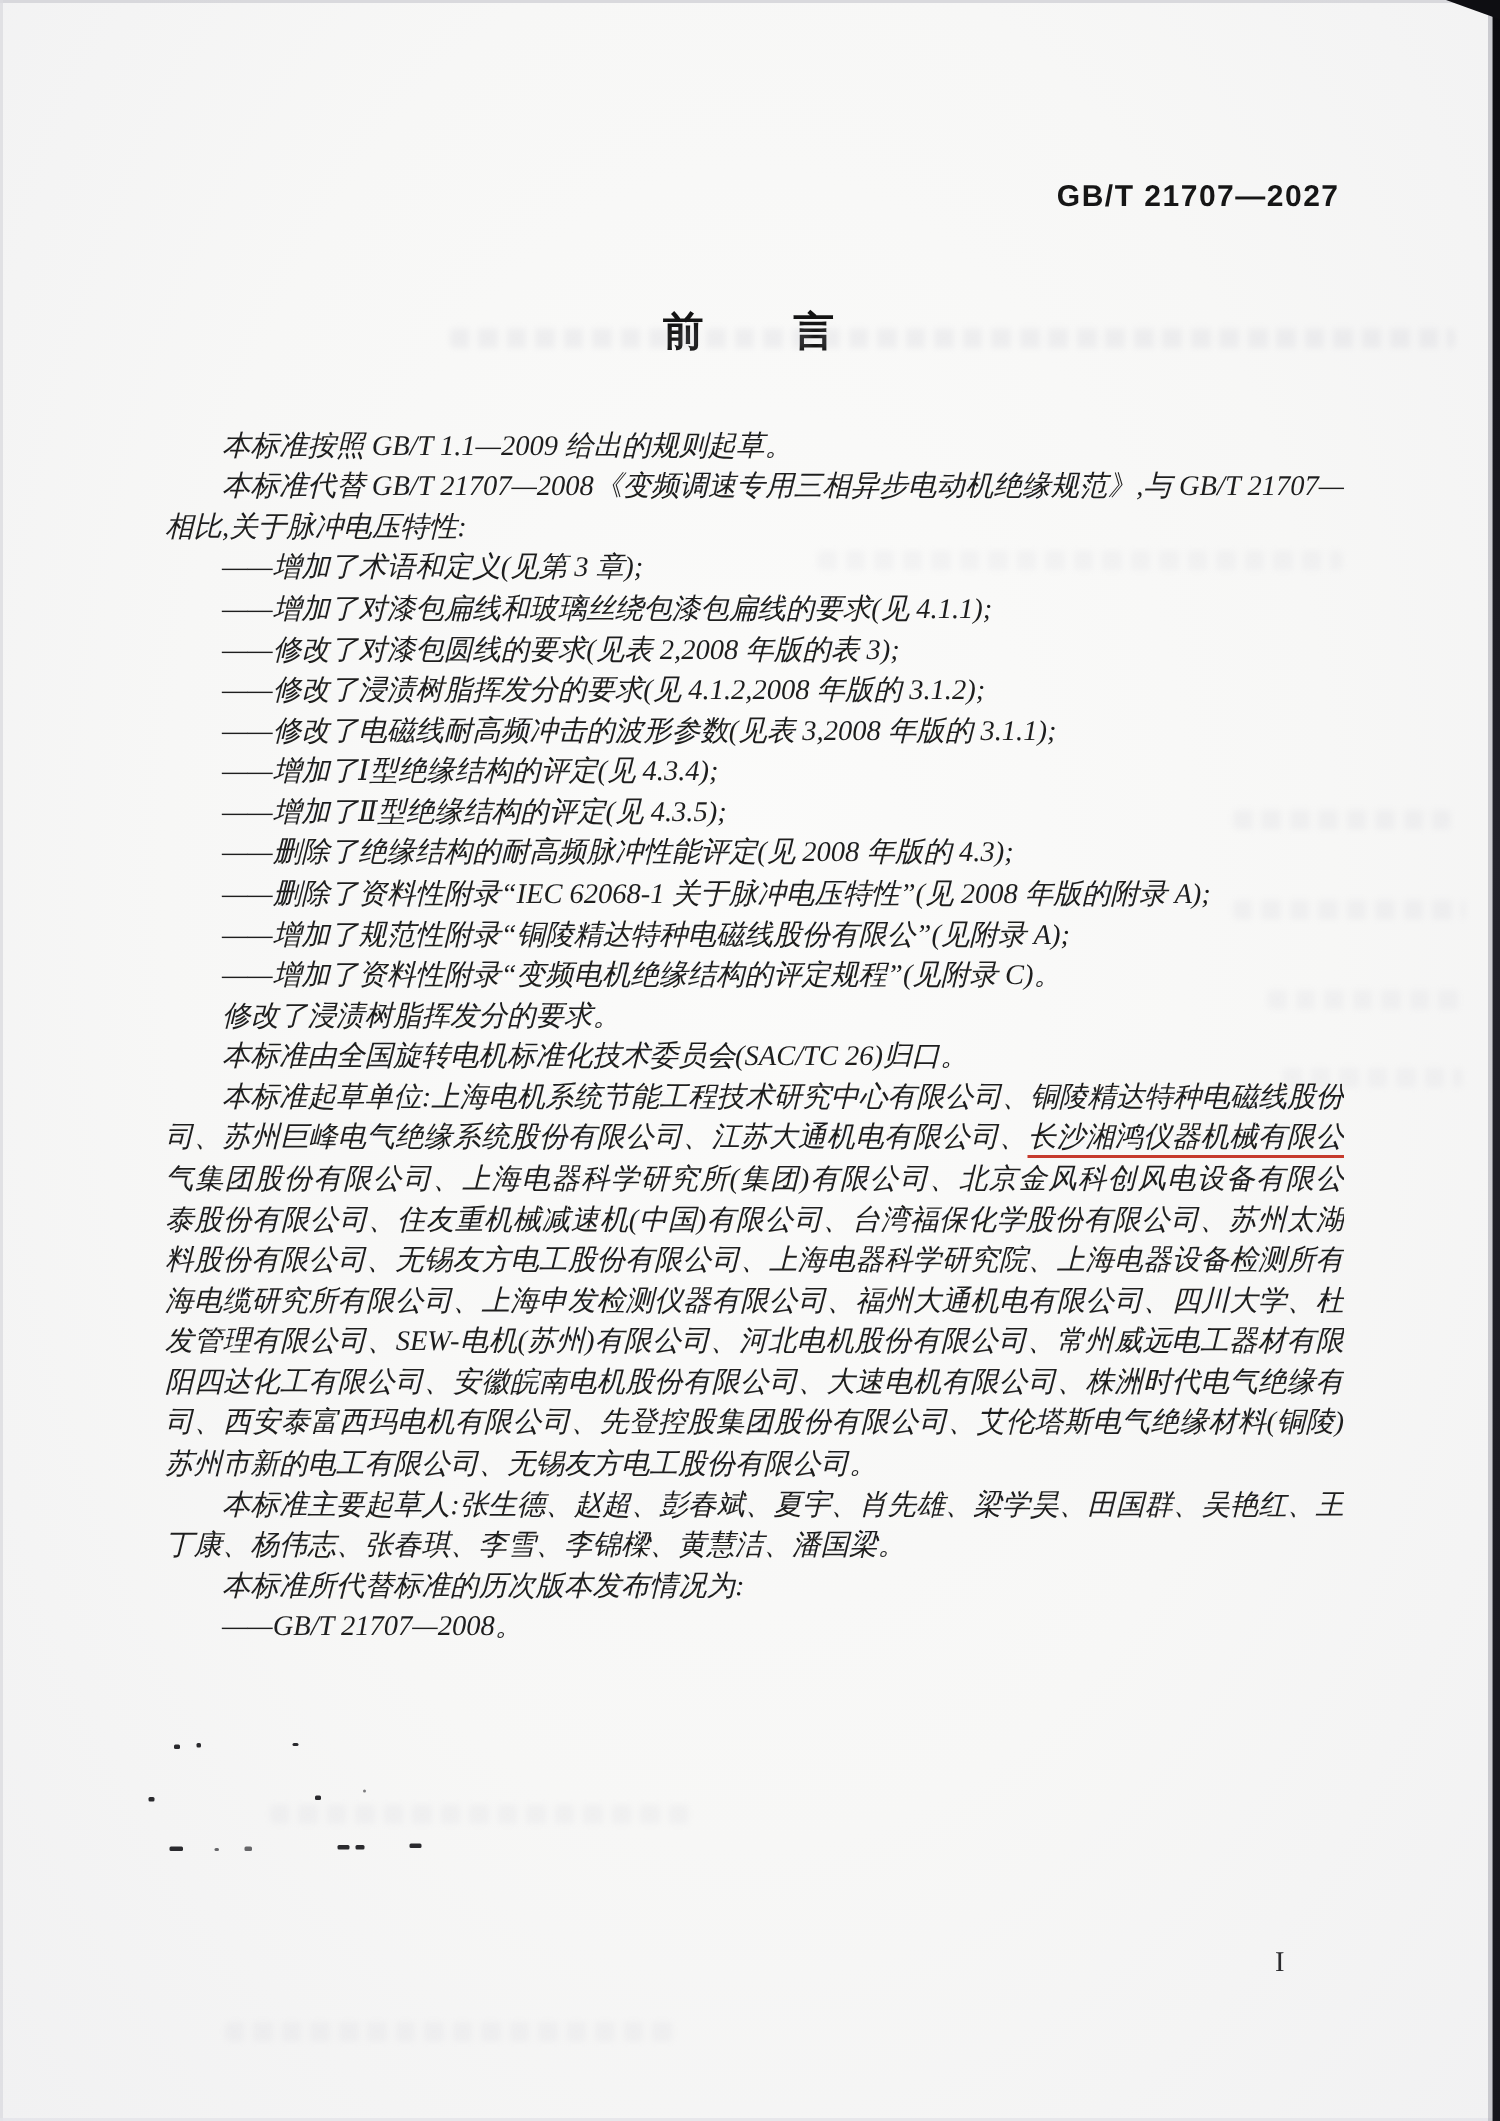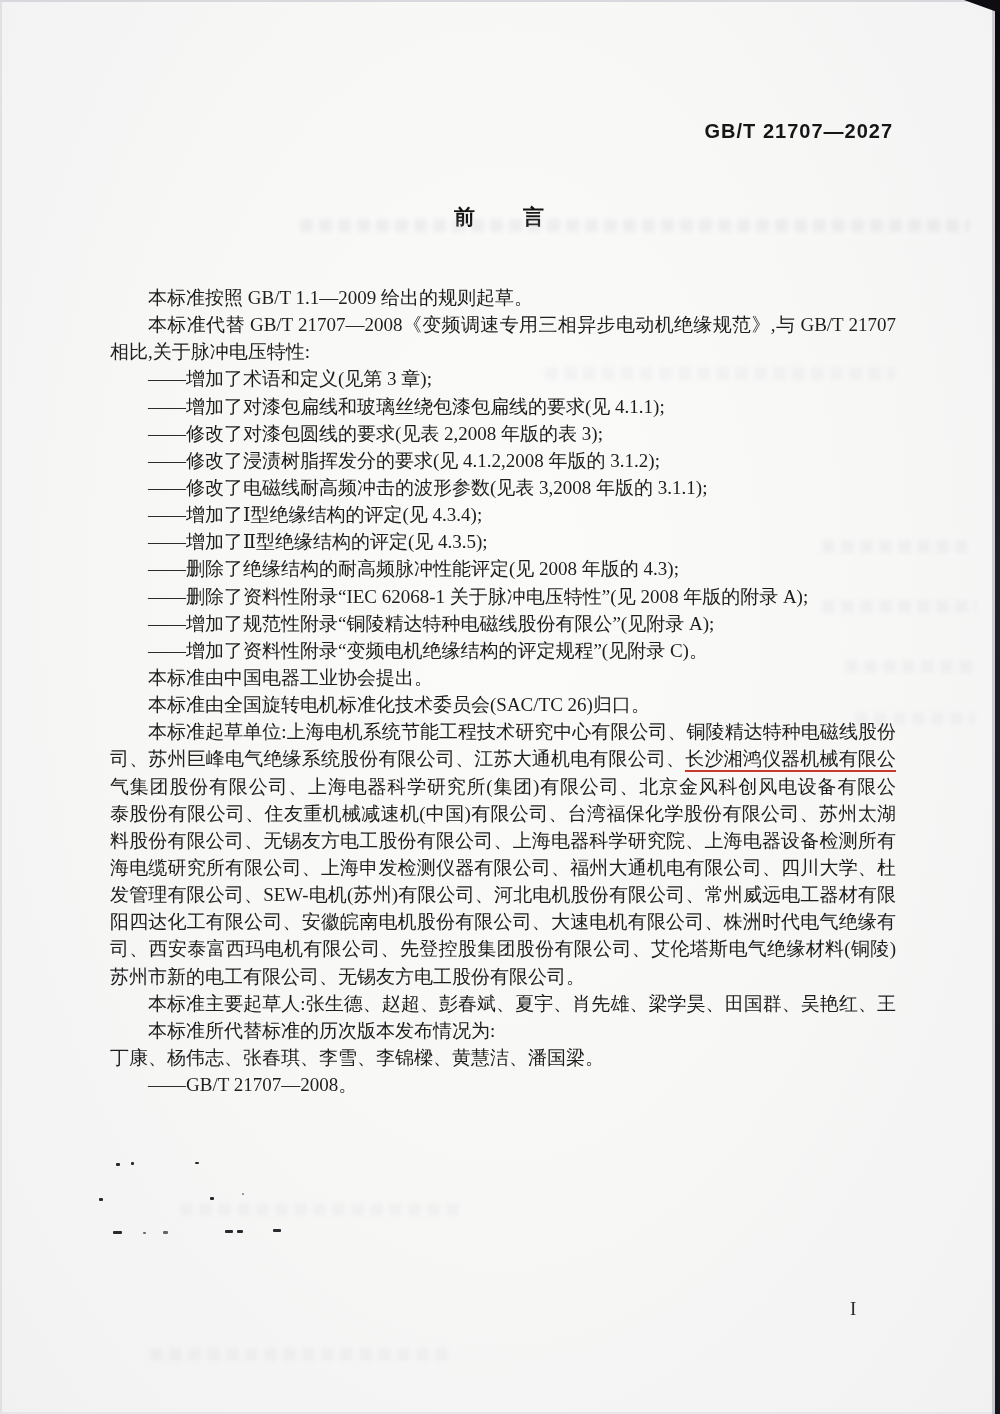--- a/index.html
+++ b/index.html
@@ -24,28 +24,28 @@
     border-top:13px solid #0e0e12;border-left:36px solid transparent;}
   
   .std-code{
     position:absolute;top:120px;right:107px;
     font-family:"Liberation Sans","DejaVu Sans",sans-serif;
     font-weight:bold;font-size:20px;letter-spacing:1px;color:#161616;
   }
   .doc-title{
     position:absolute;top:203px;left:0;width:1000px;text-align:center;
     font-family:"Liberation Sans","DejaVu Sans",sans-serif;
-    font-weight:bold;font-size:21px;color:#141414;letter-spacing:2px;
+    font-weight:bold;font-size:27px;color:#141414;letter-spacing:2px;
   }
   
   .content{
     position:absolute;left:110px;top:284px;width:786px;
     font-size:19px;line-height:27.15px;color:#1e1e1e;
   }
-  .ln{height:27.15px;overflow:hidden;}
+  .ln{height:27.15px;overflow:hidden;font-style:italic;}
   .ind{padding-left:38px;}
   .j{text-align:justify;}
   .j::after{content:"";display:inline-block;width:100%;height:0;}
   .hl{border-bottom:2.5px solid #c63b2d;padding-bottom:1px;}
   .pagenum{
     position:absolute;left:850px;top:1298px;
     font-size:19px;color:#2b2b2e;font-family:"Liberation Serif",serif;
   }
   
   .ghost{
@@ -102,33 +102,33 @@
     <div class="ln ind">——增加了对漆包扁线和玻璃丝绕包漆包扁线的要求(见 4.1.1);</div>
     <div class="ln ind">——修改了对漆包圆线的要求(见表 2,2008 年版的表 3);</div>
     <div class="ln ind">——修改了浸渍树脂挥发分的要求(见 4.1.2,2008 年版的 3.1.2);</div>
     <div class="ln ind">——修改了电磁线耐高频冲击的波形参数(见表 3,2008 年版的 3.1.1);</div>
     <div class="ln ind">——增加了Ⅰ型绝缘结构的评定(见 4.3.4);</div>
     <div class="ln ind">——增加了Ⅱ型绝缘结构的评定(见 4.3.5);</div>
     <div class="ln ind">——删除了绝缘结构的耐高频脉冲性能评定(见 2008 年版的 4.3);</div>
     <div class="ln ind">——删除了资料性附录“IEC 62068-1 关于脉冲电压特性”(见 2008 年版的附录 A);</div>
     <div class="ln ind">——增加了规范性附录“铜陵精达特种电磁线股份有限公”(见附录 A);</div>
     <div class="ln ind">——增加了资料性附录“变频电机绝缘结构的评定规程”(见附录 C)。</div>
-    <div class="ln ind">本标准由中国电器工业协会提出。</div>
+    <div class="ln ind">修改了浸渍树脂挥发分的要求。</div>
     <div class="ln ind">本标准由全国旋转电机标准化技术委员会(SAC/TC 26)归口。</div>
     <div class="ln ind j">本标准起草单位:上海电机系统节能工程技术研究中心有限公司、铜陵精达特种电磁线股份有限公</div>
     <div class="ln j"><span>司、苏州巨峰电气绝缘系统股份有限公司、江苏大通机电有限公司、</span><span class="hl">长沙湘鸿仪器机械有限公司</span></div>
     <div class="ln j">气集团股份有限公司、上海电器科学研究所(集团)有限公司、北京金风科创风电设备有限公司、山东蓬</div>
     <div class="ln j">泰股份有限公司、住友重机械减速机(中国)有限公司、台湾福保化学股份有限公司、苏州太湖电工新材</div>
     <div class="ln j">料股份有限公司、无锡友方电工股份有限公司、上海电器科学研究院、上海电器设备检测所有限公司、上</div>
     <div class="ln j">海电缆研究所有限公司、上海申发检测仪器有限公司、福州大通机电有限公司、四川大学、杜邦(中国)研</div>
     <div class="ln j">发管理有限公司、SEW-电机(苏州)有限公司、河北电机股份有限公司、常州威远电工器材有限公司、丹</div>
     <div class="ln j">阳四达化工有限公司、安徽皖南电机股份有限公司、大速电机有限公司、株洲时代电气绝缘有限责任公</div>
     <div class="ln j">司、西安泰富西玛电机有限公司、先登控股集团股份有限公司、艾伦塔斯电气绝缘材料(铜陵)有限公司、</div>
     <div class="ln">苏州市新的电工有限公司、无锡友方电工股份有限公司。</div>
     <div class="ln ind j">本标准主要起草人:张生德、赵超、彭春斌、夏宇、肖先雄、梁学昊、田国群、吴艳红、王栋、巩运许、</div>
+    <div class="ln">丁康、杨伟志、张春琪、李雪、李锦樑、黄慧洁、潘国梁。</div>
     <div class="ln ind">本标准所代替标准的历次版本发布情况为:</div>
-    <div class="ln">丁康、杨伟志、张春琪、李雪、李锦樑、黄慧洁、潘国梁。</div>
     <div class="ln ind">——GB/T 21707—2008。</div>
   </div>
 
   <div class="pagenum">I</div>
 
 </div>
 
 </body></html>

